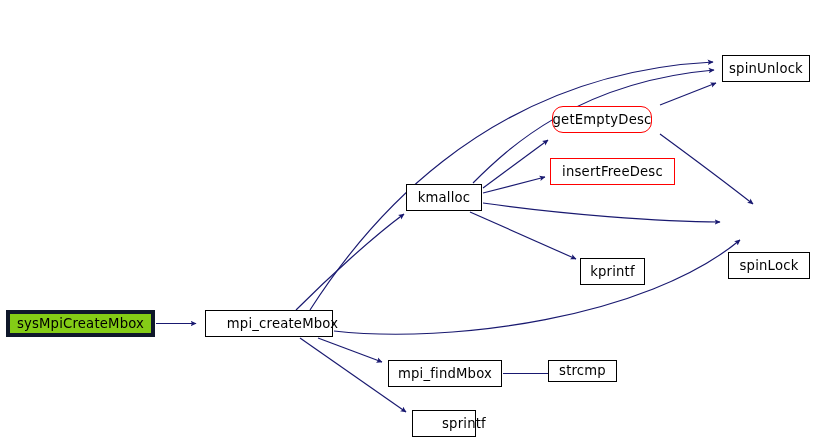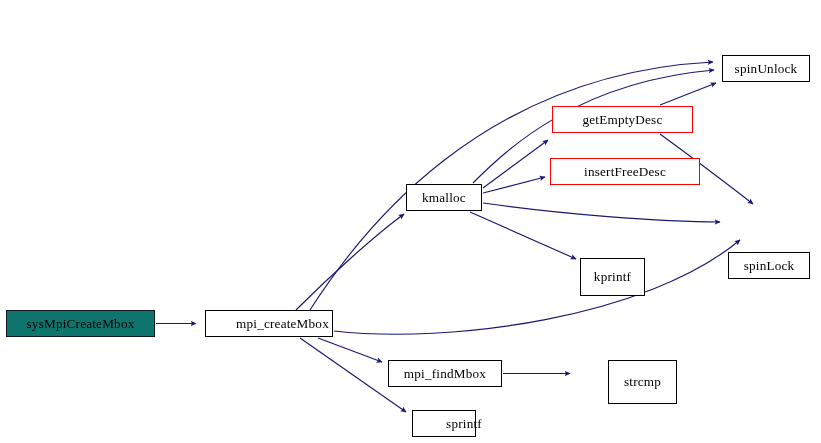--- a/index.html
+++ b/index.html
@@ -36,30 +36,29 @@
     background: #ffffff;
     border: 1px solid #000000;
     font-size: 13.2px;
     line-height: 1;
     color: #000000;
     letter-spacing: 0.2px;
     white-space: nowrap;
     z-index: 5;
   }
   .node.highlight {
-    background: #0f766e;
-    border: 1px solid #0f172a;
+    background: #84cc16;
+    border: 4px solid #0f172a;
   }
   .node.redborder {
     border: 1px solid #ff0000;
   }
   .node-label {
     display: block;
     transform: translateY(-0.5px);
-    font-family: Liberation Serif, serif;
   }
 </style>
 </head>
 <body>
 
 <div id="graph-root">
 
   <svg id="edge-layer" viewBox="0 0 821 443" width="821" height="443" xmlns="http://www.w3.org/2000/svg">
     <defs>
       <marker id="arrow" viewBox="0 0 10 10" refX="9" refY="5" markerWidth="5.2" markerHeight="5.2" orient="auto-start-reverse" markerUnits="strokeWidth">
@@ -87,39 +86,39 @@
   <div id="node-group">
       <div class="node highlight" style="left: 6px; top: 310px; width: 149px; height: 27px;">
         <span class="node-label">sysMpiCreateMbox</span>
       </div>
       <div class="node" style="left: 205px; top: 310px; width: 128px; height: 27px; padding-left: 27px;">
         <span class="node-label">mpi_createMbox</span>
       </div>
       <div class="node" style="left: 406px; top: 184px; width: 76px; height: 27px; align-items: center;">
         <span class="node-label">kmalloc</span>
       </div>
-      <div class="node redborder" style="left: 552px; top: 106px; width: 141px; height: 27px;">
+      <div class="node redborder" style="left: 552px; top: 106px; width: 100px; height: 27px; border-radius: 11px;">
         <span class="node-label">getEmptyDesc</span>
       </div>
-      <div class="node redborder" style="left: 550px; top: 158px; width: 150px; height: 27px;">
+      <div class="node redborder" style="left: 550px; top: 158px; width: 125px; height: 27px;">
         <span class="node-label">insertFreeDesc</span>
       </div>
       <div class="node" style="left: 722px; top: 55px; width: 88px; height: 27px;">
         <span class="node-label">spinUnlock</span>
       </div>
       <div class="node" style="left: 728px; top: 208px; width: 82px; height: 27px; margin-top: 44px;">
         <span class="node-label">spinLock</span>
       </div>
-      <div class="node" style="left: 580px; top: 258px; width: 65px; height: 38px;">
+      <div class="node" style="left: 580px; top: 258px; width: 65px; height: 27px;">
         <span class="node-label">kprintf</span>
       </div>
       <div class="node" style="left: 388px; top: 360px; width: 114px; height: 27px;">
         <span class="node-label">mpi_findMbox</span>
       </div>
-      <div class="node" style="left: 608px; top: 360px; width: 69px; height: 44px;">
+      <div class="node" style="left: 548px; top: 360px; width: 69px; height: 22px;">
         <span class="node-label">strcmp</span>
       </div>
       <div class="node" style="left: 412px; top: 410px; width: 64px; height: 27px; padding-left: 40px;">
         <span class="node-label">sprintf</span>
       </div>
     </div>
 
 </div>
 
 </body></html>

